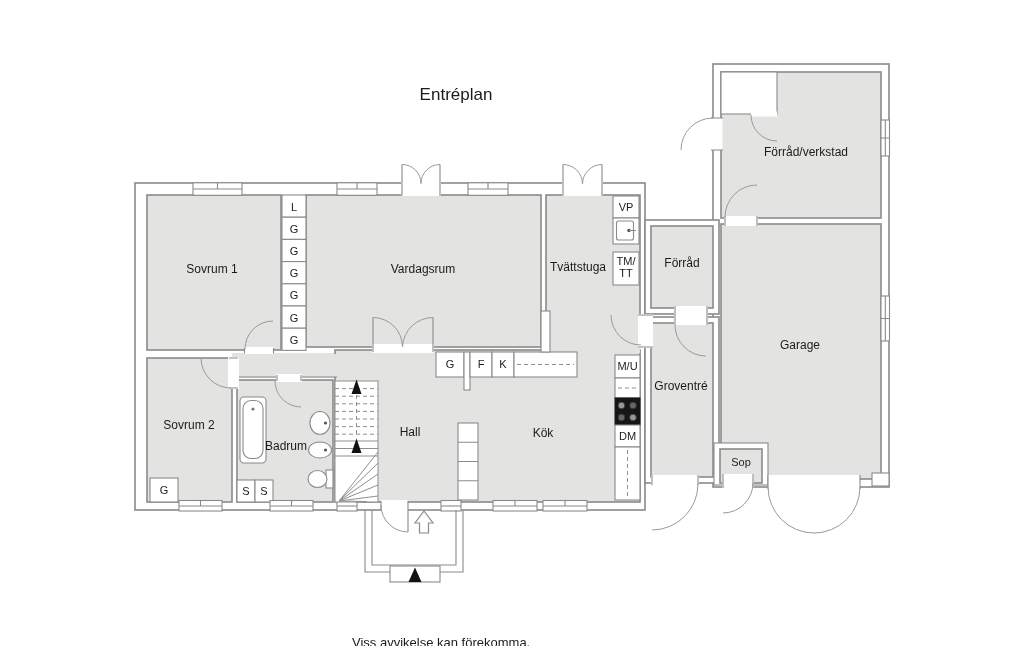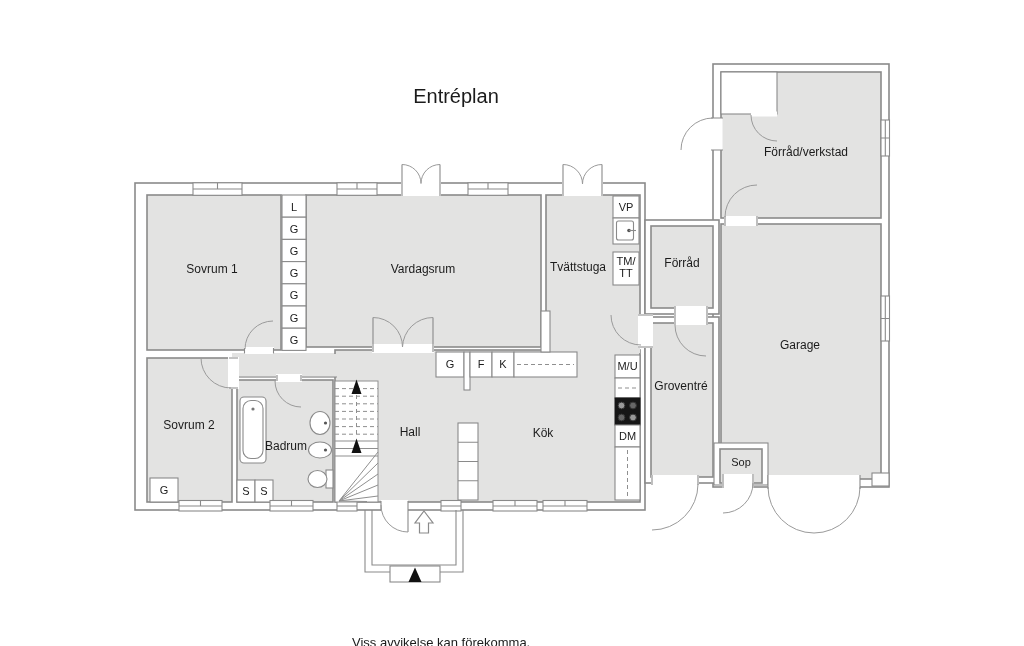--- a/index.html
+++ b/index.html
@@ -1,21 +1,21 @@
 <!DOCTYPE html>
 <html style="--wall: #8a8a8a; --fill: #e3e3e2; --text: #1b1b1b;"><head>
 <meta charset="utf-8">
 <style>
   :root{ --wall:#8a8a8a; --fill:#e3e3e2; --text:#1b1b1b; }
   html,body{margin:0;padding:0;background:#fff;}
   .canvas{position:relative;width:1024px;height:646px;background:#fff;overflow:hidden;
           font-family:"Liberation Sans",sans-serif;}
   .canvas svg{position:absolute;left:0;top:0;}
   .plan-title{position:absolute;left:380px;top:85px;width:152px;text-align:center;
-          font-size:20px;color:var(--text);}
+          font-size:17px;color:var(--text);}
   .footer{position:absolute;left:352px;top:634px;font-size:13px;line-height:18px;color:var(--text);}
   
   .out{fill:#ffffff;stroke:var(--wall);stroke-width:1.6;}
   .room{fill:var(--fill);stroke:var(--wall);stroke-width:1.6;}
   .cell{fill:#ffffff;stroke:var(--wall);stroke-width:1.1;}
   .w{stroke:var(--wall);stroke-width:1.1;fill:none;}
   .wf{fill:#ffffff;stroke:var(--wall);stroke-width:1.1;}
   .arc{fill:none;stroke:#9a9a9a;stroke-width:1;}
   .patch{fill:#ffffff;stroke:none;}
   .gpatch{fill:var(--fill);stroke:none;}

